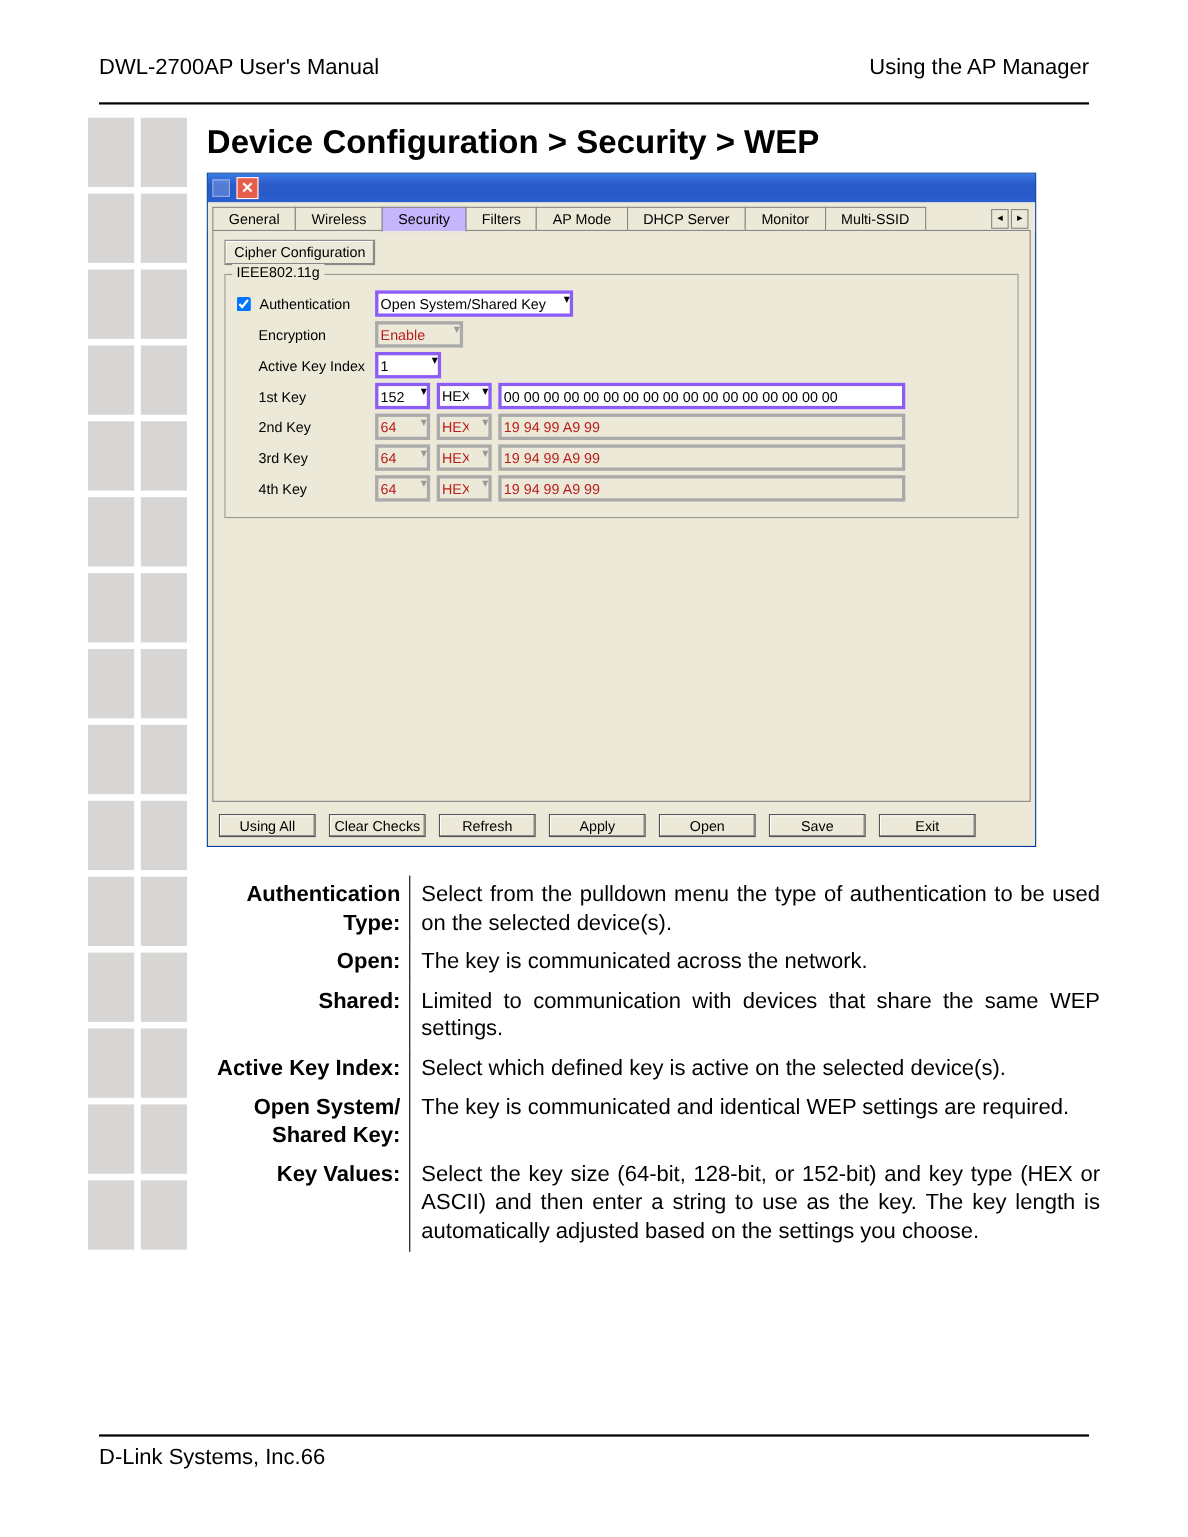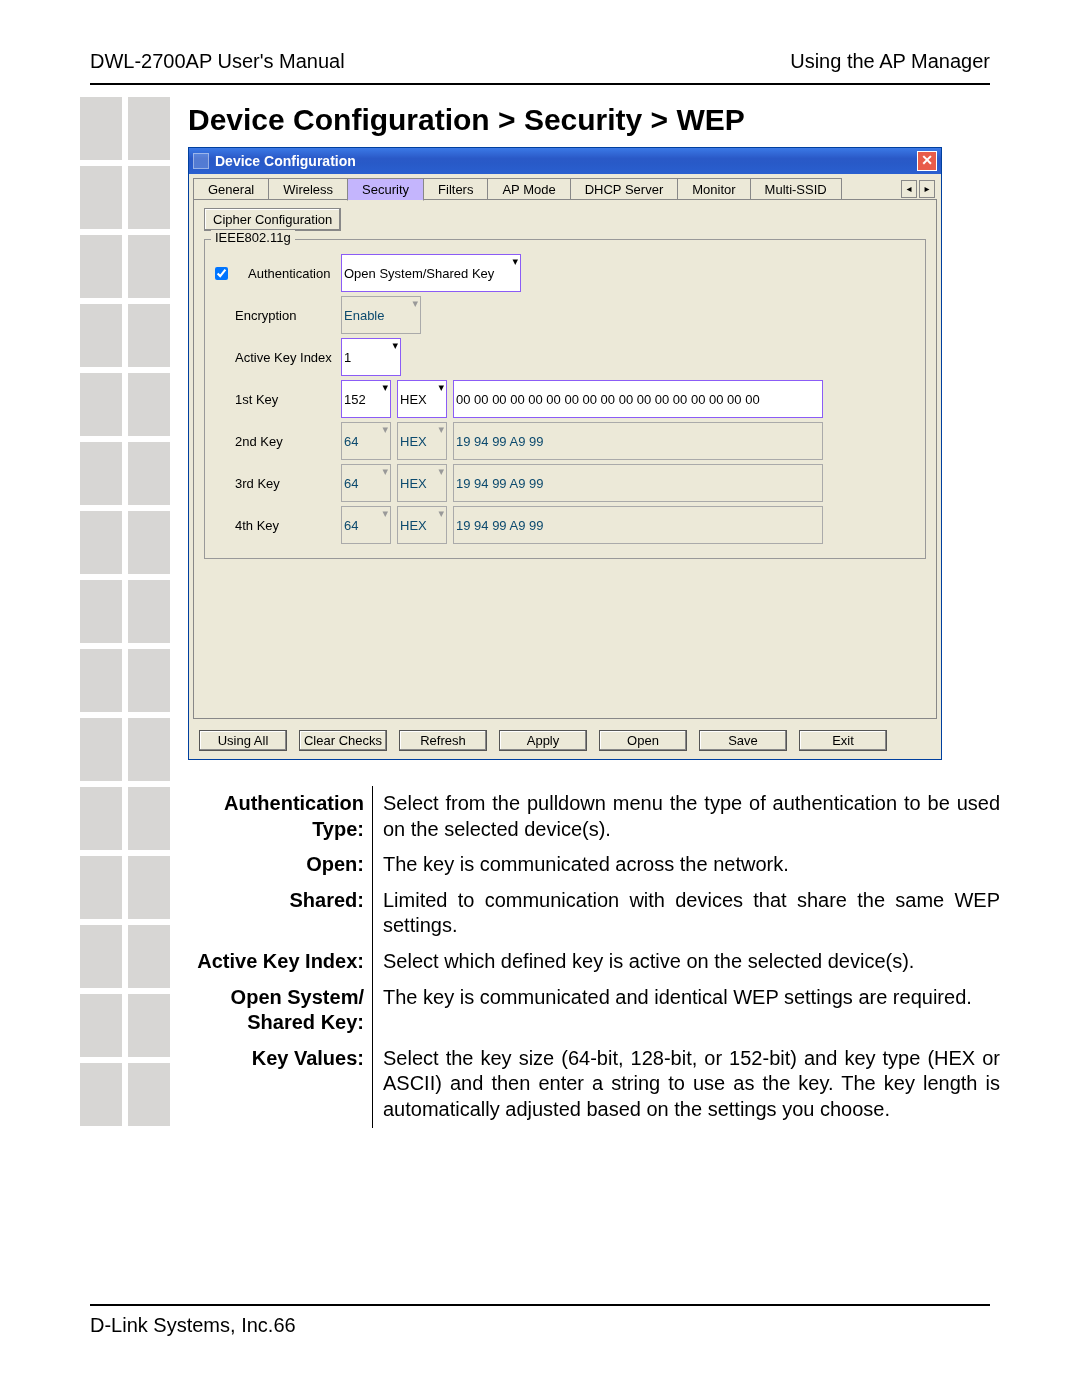--- a/index.html
+++ b/index.html
@@ -14,21 +14,21 @@
   .page {
     position: absolute;
     left: 80px;
     top: 50px;
     width: 920px;
   }
   .header-row {
     display: flex;
     justify-content: space-between;
     font-size: 20px;
-    padding-bottom: 10px;
+    padding-bottom: 20px;
     border-bottom: 2px solid #000;
     margin: 0 10px 12px 10px;
   }
   .main-flex { display: flex; }
   .blocks-col {
     width: 100px;
     flex: 0 0 100px;
     padding-top: 0;
   }
   .blocks-row { display: flex; gap: 6px; margin-bottom: 6px; }
@@ -147,45 +147,45 @@
     background: #ece9d8;
     padding: 0 4px;
     font-size: 13px;
   }
   .form-row {
     display: flex;
     align-items: center;
     margin: 4px 0;
     gap: 6px;
   }
-  .form-label { width: 120px; display:flex; align-items:center; gap:20px; }
+  .form-label { width: 120px; display:flex; align-items:center; gap:8px; }
   .form-label.indent { padding-left: 20px; width: 120px; }
   .xp-select, .xp-input {
-    border: 1px solid #8b5cf6;
+    border: 3px solid #8b5cf6;
     background: #fff;
     font-size: 13px;
     font-family: Tahoma, Geneva, sans-serif;
-    padding: 18px 2px;
-    height: 36px;
+    padding: 3px 2px;
+    height: 24px;
   }
   .xp-select { appearance: none; padding-right: 18px; position: relative; }
   .sel-wrap { position: relative; display: inline-flex; }
   .sel-wrap::after {
     content: "▾";
     position: absolute;
     right: 3px;
     top: 1px;
     font-size: 11px;
     color: #000;
     pointer-events: none;
   }
   .xp-select:disabled, .xp-input:disabled {
     background: #ece9d8;
     border-color: #aaa;
-    color: #0c4a6e;
+    color: #b91c1c;
   }
   .sel-wrap.disabled::after { color: #999; }
   .xp-checkbox { width:13px; height:13px; }
 
   .btn-row {
     display: flex;
     gap: 12px;
     padding: 6px 10px 8px 10px;
     justify-content: flex-start;
     margin-top: 2px;
@@ -309,21 +309,20 @@
         </div>
     </div>
 
     <div class="content-col">
       <div class="page-title">Device Configuration &gt; Security &gt; WEP</div>
 
       
       <div class="xp-window">
         <div class="xp-titlebar">
           <span class="ico"></span>
-          <span class="xp-title">Device Configuration</span>
           <span class="xp-close">✕</span>
         </div>
 
         <div class="xp-tabs">
           <div class="xp-tab">General</div>
           <div class="xp-tab">Wireless</div>
           <div class="xp-tab active">Security</div>
           <div class="xp-tab">Filters</div>
           <div class="xp-tab">AP Mode</div>
           <div class="xp-tab">DHCP Server</div>

